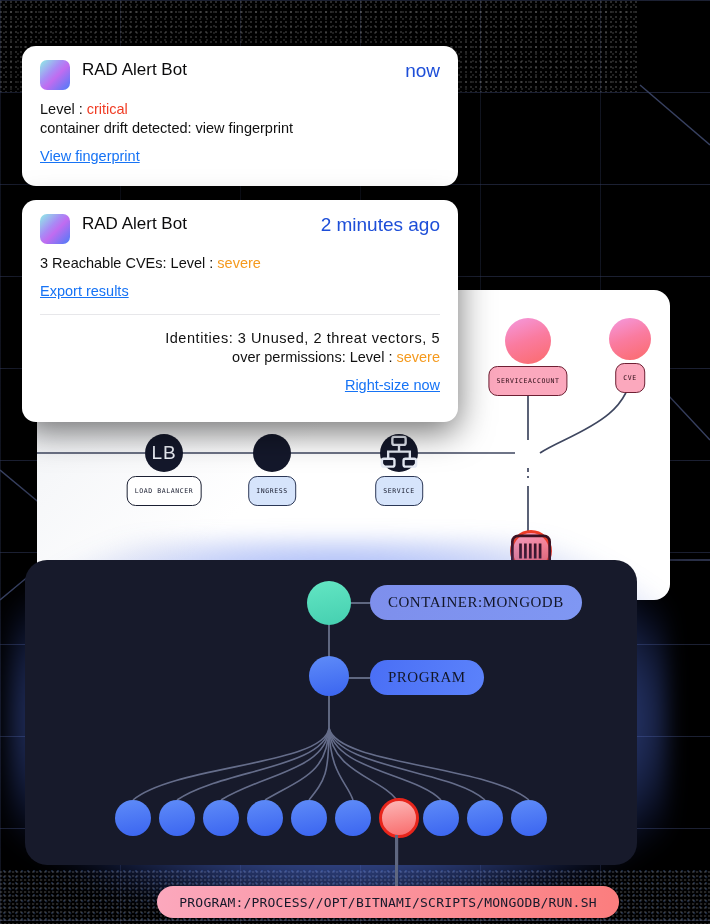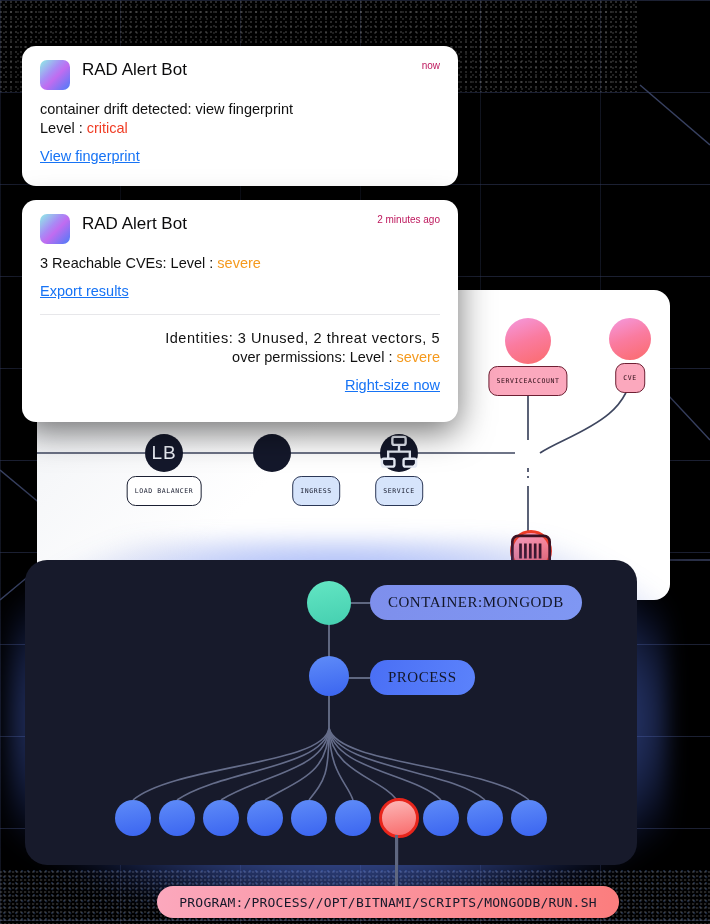--- a/index.html
+++ b/index.html
@@ -120,21 +120,21 @@
   }
   #card-1{left:22px;top:46px;width:436px;height:140px;}
   #card-2{left:22px;top:200px;width:436px;height:222px;}
 
   .card-head{display:flex;align-items:flex-start;padding:14px 18px 0 18px;}
   .app-icon{
     width:30px;height:30px;border-radius:7px;flex:0 0 auto;
     background:linear-gradient(135deg,#8ef0e6 0%,#a88cf5 38%,#c06cf0 55%,#4a7cf8 100%);
   }
   .app-name{margin-left:12px;font-size:17px;color:#0b0b0c;}
-  .time{margin-left:auto;font-size:10px;color:#be185d;}
+  .time{margin-left:auto;font-size:19px;color:#1d4ed8;}
 
   .card-body{padding:10px 18px 0 18px;}
   .line{font-size:14.5px;color:#111;line-height:1.32;}
   .sev-critical{color:#f03c24;}
   .sev-severe{color:#f59a1e;}
   .link{
     display:inline-block;margin-top:10px;
     font-size:14.5px;color:#1673f5;text-decoration:underline;cursor:pointer;
   }
   .divider{height:1px;background:#e7e7ea;margin:14px 0 0 0;}
@@ -172,21 +172,21 @@
       </g>
     </svg>
 
     <div class="gnode" style="left:108px;top:144px;">
       <div class="circle-dark">LB</div>
       <div class="pill-label" style="top:42px;">LOAD BALANCER</div>
     </div>
 
     <div class="gnode" style="left:216px;top:144px;">
       <div class="circle-dark"></div>
-      <div class="pill-label blue" style="top:42px;margin-left:44px;">INGRESS</div>
+      <div class="pill-label blue" style="top:42px;">INGRESS</div>
     </div>
 
     <div class="gnode" style="left:343px;top:144px;">
       <div class="circle-dark">
         <svg width="19" height="18" viewBox="0 0 20 19" fill="none" stroke="#e6ebf6" stroke-width="1.25">
           <rect x="6.5" y="1" width="7" height="4.2" rx="1"></rect>
           <rect x="1" y="12.5" width="6.6" height="4.2" rx="1"></rect>
           <rect x="12.4" y="12.5" width="6.6" height="4.2" rx="1"></rect>
           <path d="M10 5.2 V 8.8 M4.3 12.5 V 8.8 H15.7 V12.5"></path>
         </svg>
@@ -243,21 +243,21 @@
         <path d="M304 168 C 310 208, 428 210, 460 240"></path>
         <path d="M304 168 C 312 205, 462 205, 504 240"></path>
       </g>
       <line x1="372" y1="275" x2="372" y2="305" stroke="#5f6780" stroke-width="2.4"></line>
     </svg>
 
     <div class="pnode p-teal" style="left:282px;top:21px;width:44px;height:44px;"></div>
     <div class="tag t-indigo" style="left:345px;top:25px;">CONTAINER:MONGODB</div>
 
     <div class="pnode p-blue" style="left:284px;top:96px;width:40px;height:40px;"></div>
-    <div class="tag t-blue" style="left:345px;top:100px;">PROCESS</div>
+    <div class="tag t-blue" style="left:345px;top:100px;">PROGRAM</div>
 
     <div class="pnode p-blue" style="left:90px;top:240px;width:36px;height:36px;"></div>
     <div class="pnode p-blue" style="left:134px;top:240px;width:36px;height:36px;"></div>
     <div class="pnode p-blue" style="left:178px;top:240px;width:36px;height:36px;"></div>
     <div class="pnode p-blue" style="left:222px;top:240px;width:36px;height:36px;"></div>
     <div class="pnode p-blue" style="left:266px;top:240px;width:36px;height:36px;"></div>
     <div class="pnode p-blue" style="left:310px;top:240px;width:36px;height:36px;"></div>
     <div class="pnode p-red" style="left:354px;top:238px;width:40px;height:40px;"></div>
     <div class="pnode p-blue" style="left:398px;top:240px;width:36px;height:36px;"></div>
     <div class="pnode p-blue" style="left:442px;top:240px;width:36px;height:36px;"></div>
@@ -267,24 +267,24 @@
   <div id="bottom-stem"></div>
   <div id="bottom-pill">PROGRAM:/PROCESS//OPT/BITNAMI/SCRIPTS/MONGODB/RUN.SH</div>
 
   <div class="card" id="card-1">
     <div class="card-head">
       <div class="app-icon"></div>
       <div class="app-name">RAD Alert Bot</div>
       <div class="time">now</div>
     </div>
     <div class="card-body">
-      <div class="line">container drift detected: view fingerprint</div>
       <div class="line">
         <span>Level : </span><span class="sev-critical">critical</span>
       </div>
+      <div class="line">container drift detected: view fingerprint</div>
       <a class="link">View fingerprint</a>
     </div>
   </div>
 
   <div class="card" id="card-2">
     <div class="card-head">
       <div class="app-icon"></div>
       <div class="app-name">RAD Alert Bot</div>
       <div class="time">2 minutes ago</div>
     </div>

